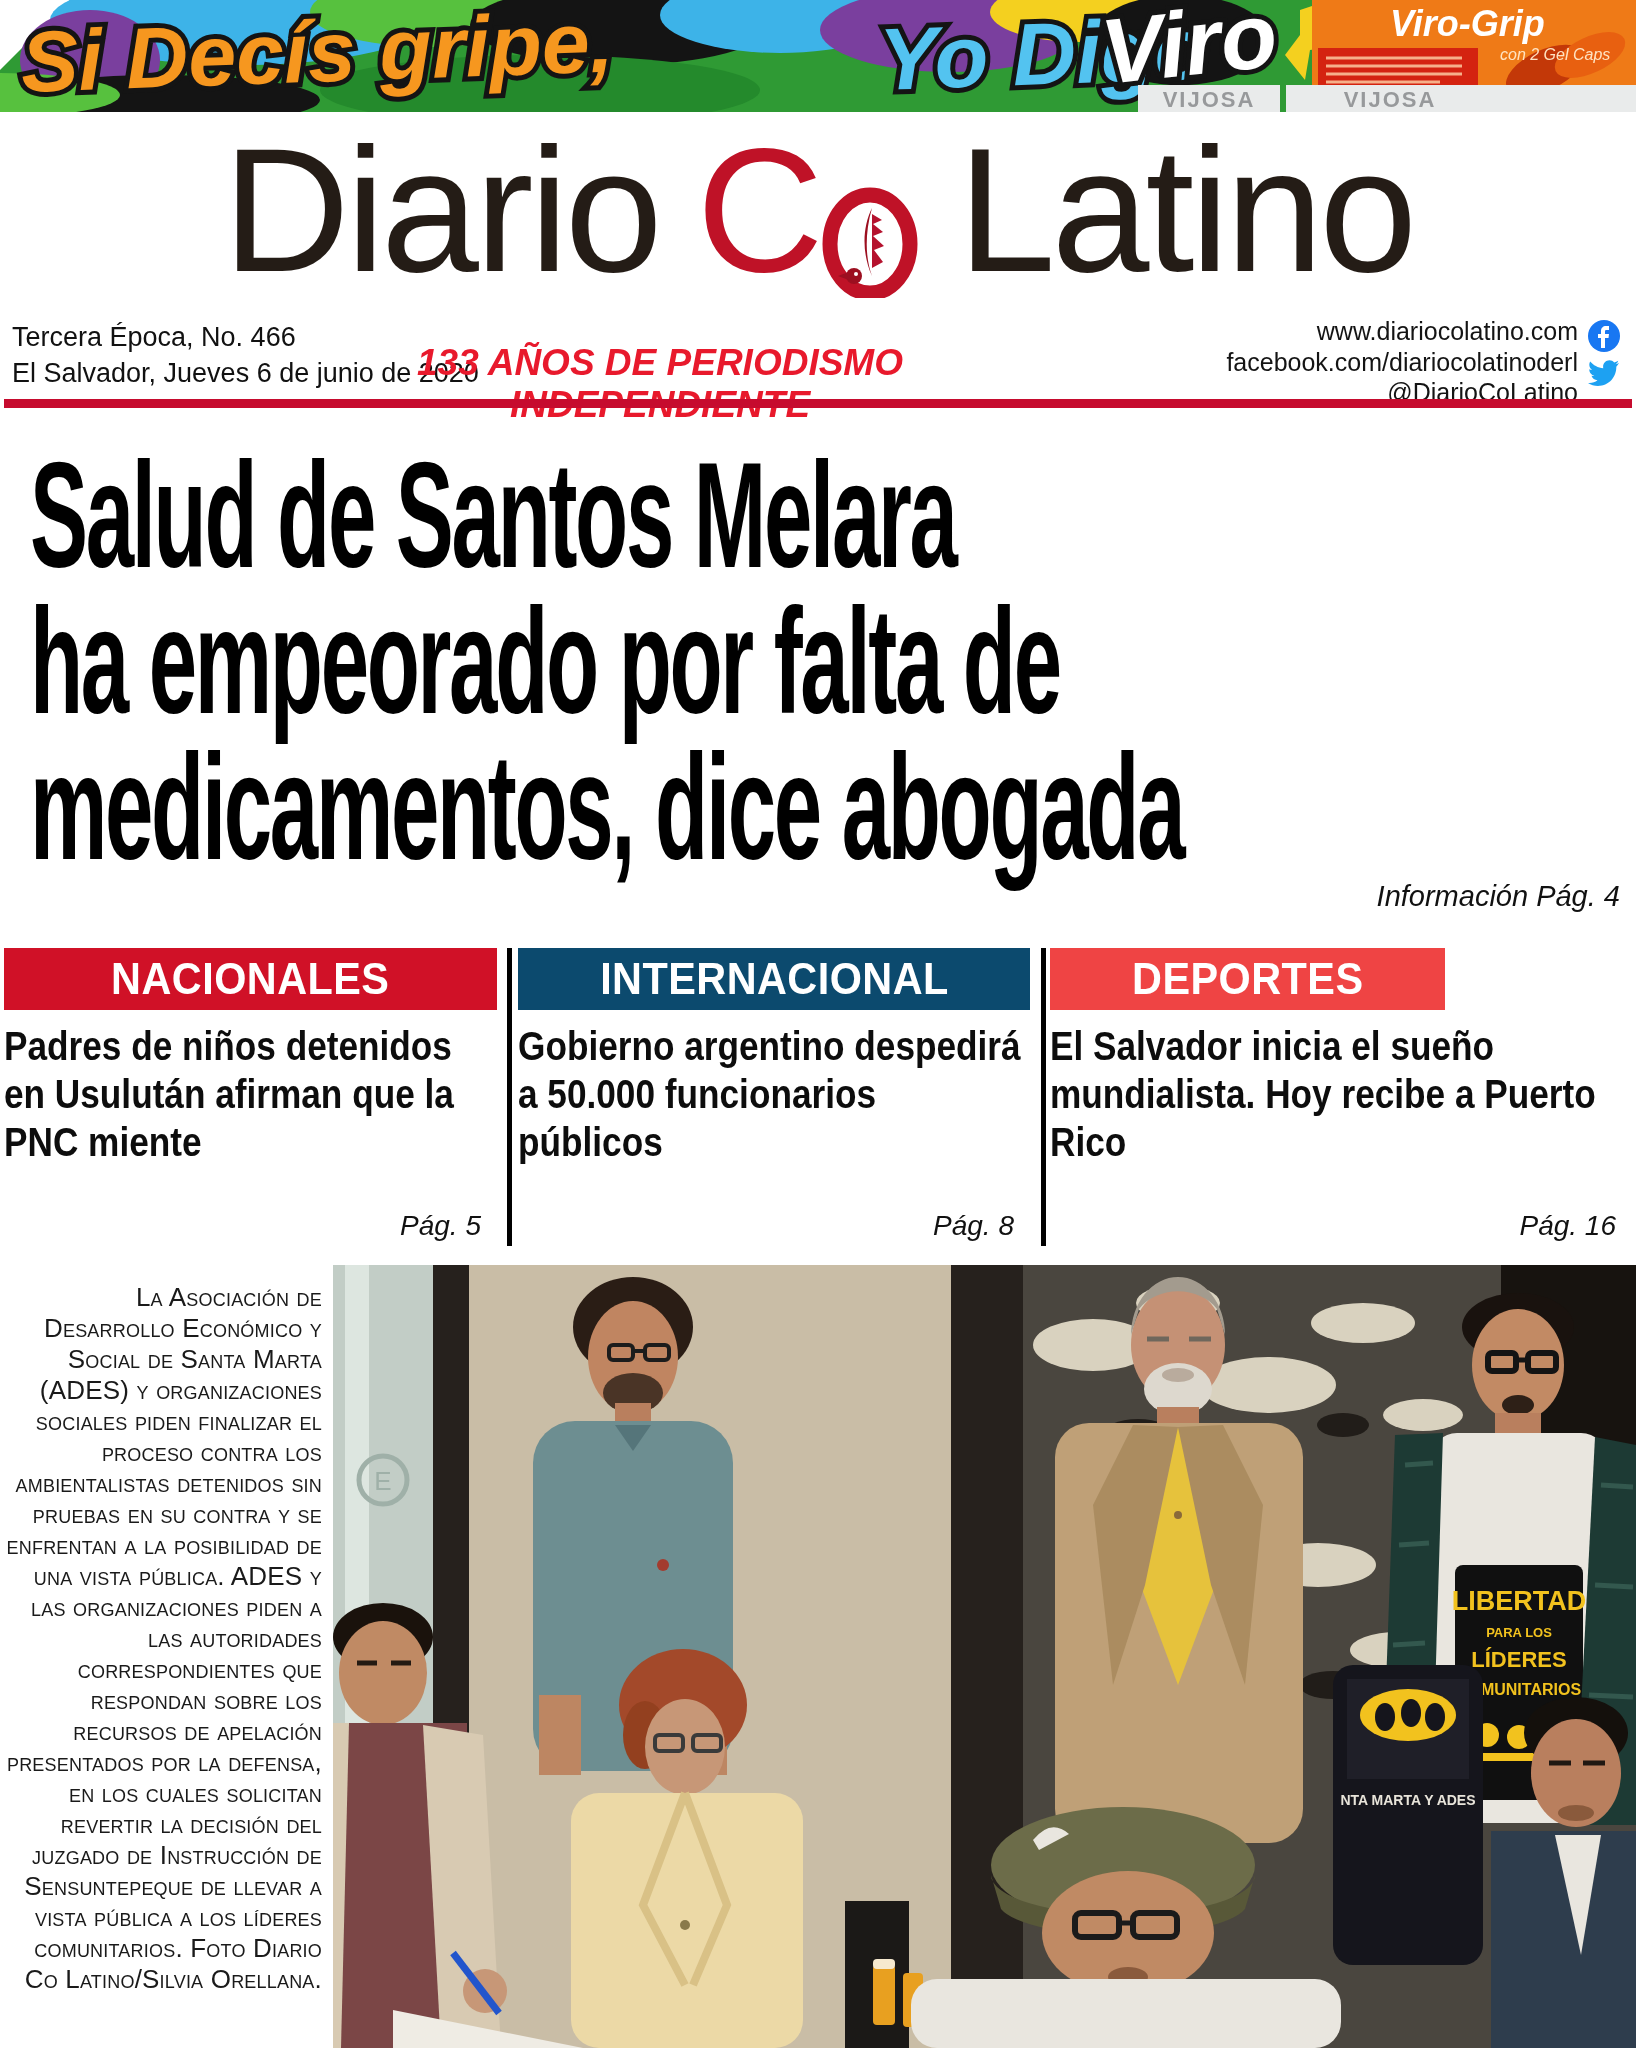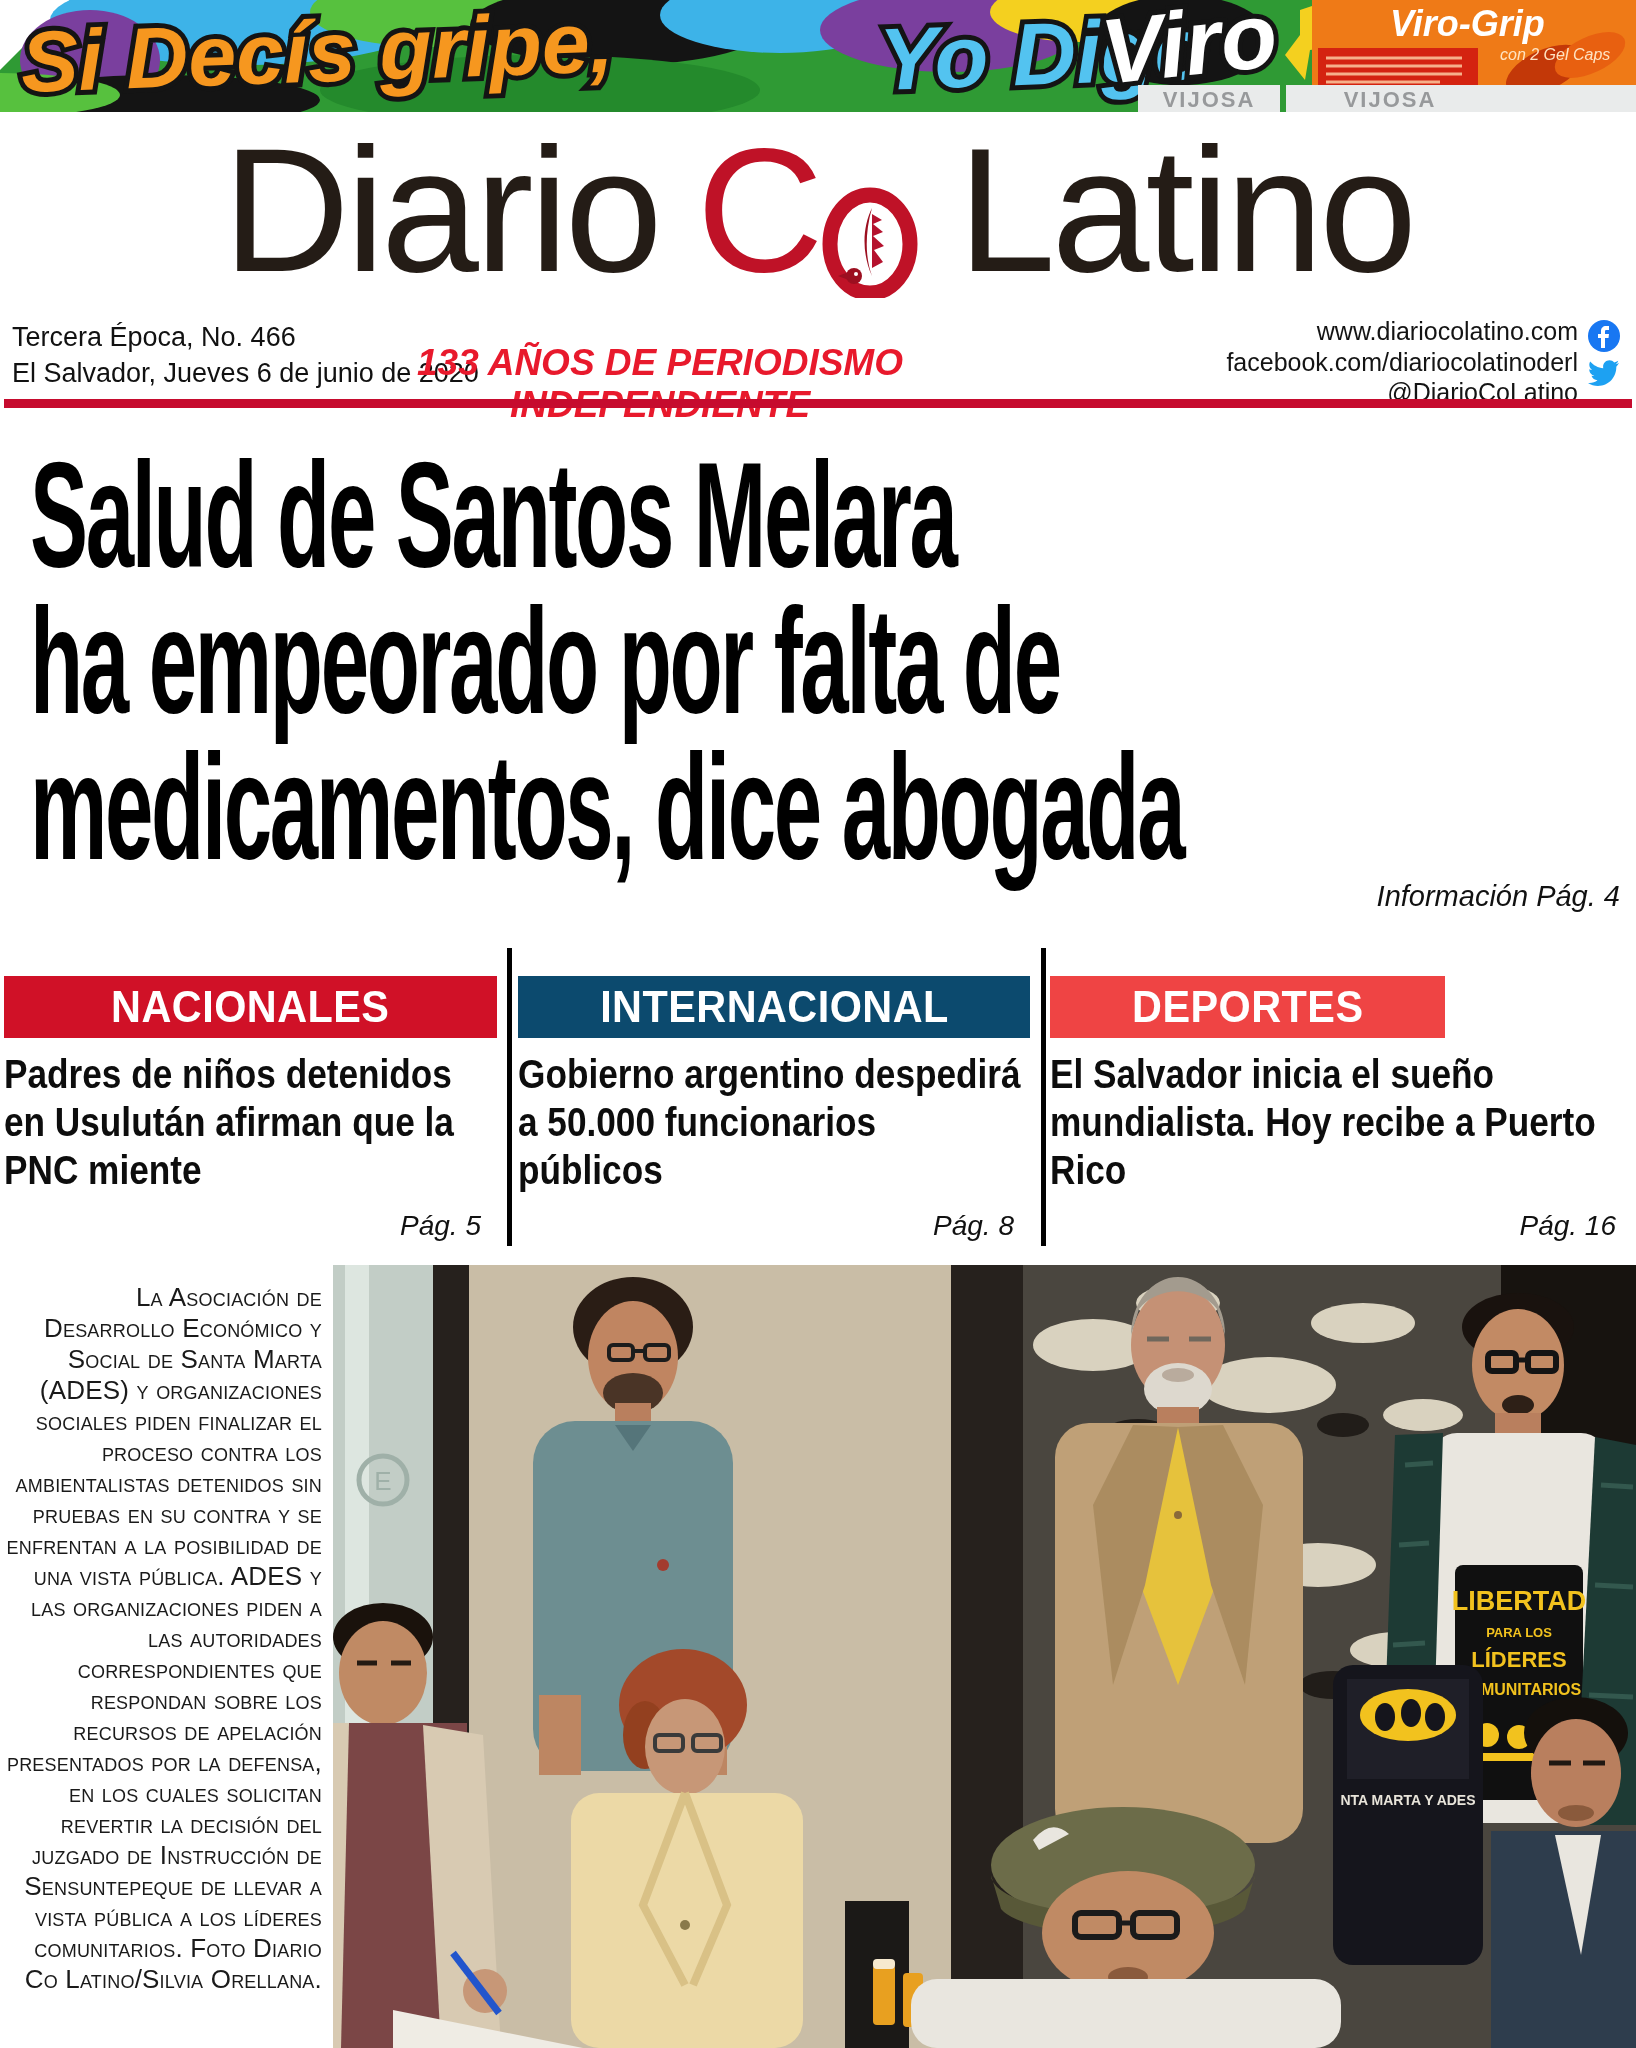--- a/index.html
+++ b/index.html
@@ -42,21 +42,21 @@
     font-size:150px;font-weight:bold;letter-spacing:-4px;line-height:1;
     transform:scaleX(0.58);transform-origin:0 50%;
   }
   .info-ref{
     position:absolute;top:880px;right:16px;font-size:29px;font-style:italic;color:#111;
   }
   
   .sec-col{position:absolute;top:948px;height:300px;}
   .sec-col .bar{
     height:62px;display:flex;align-items:center;justify-content:center;
-    color:#fff;font-weight:bold;font-size:45px;letter-spacing:0.5px;margin-top:28px;
+    color:#fff;font-weight:bold;font-size:45px;letter-spacing:0.5px;
   }
   .bar-inner{display:inline-block;transform:scaleX(0.92);white-space:nowrap;}
   .bar-nac{background:#d01127;}
   .bar-int{background:#0c4a6e;}
   .bar-dep{background:#ef4444;}
   .sec-head{
     margin-top:12px;font-weight:bold;font-size:40px;line-height:1.2;color:#0d0d0d;
     transform:scaleX(0.88);transform-origin:0 0;
   }
   .sec-page{

